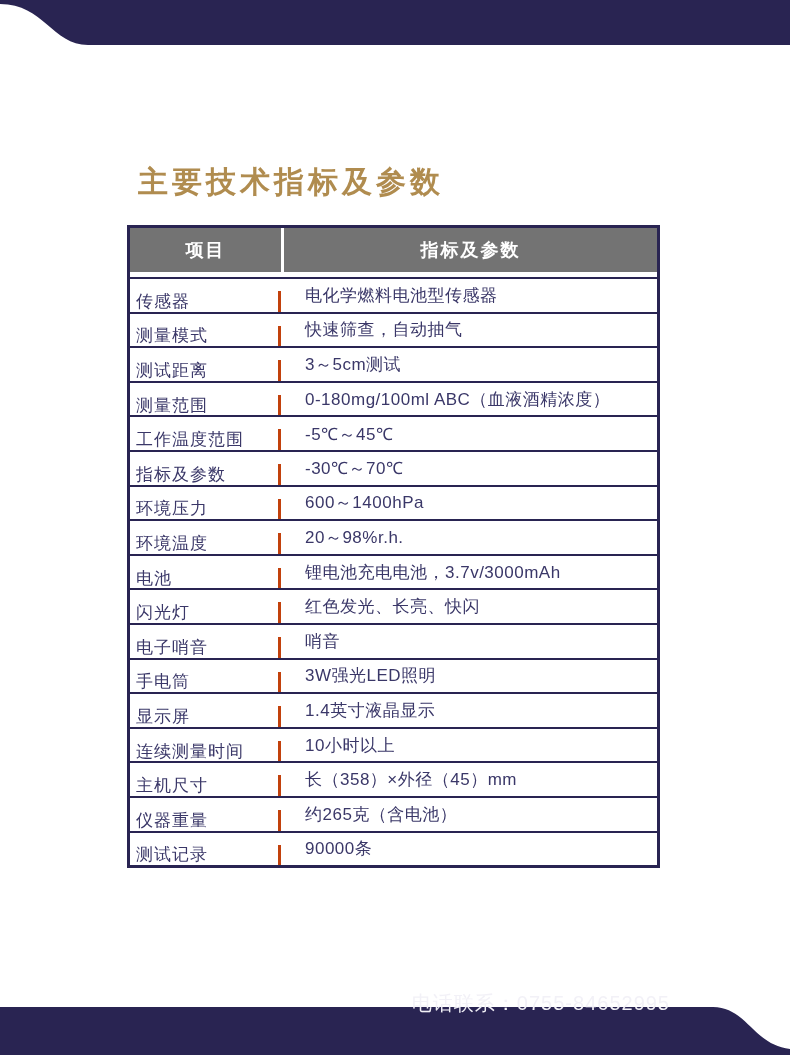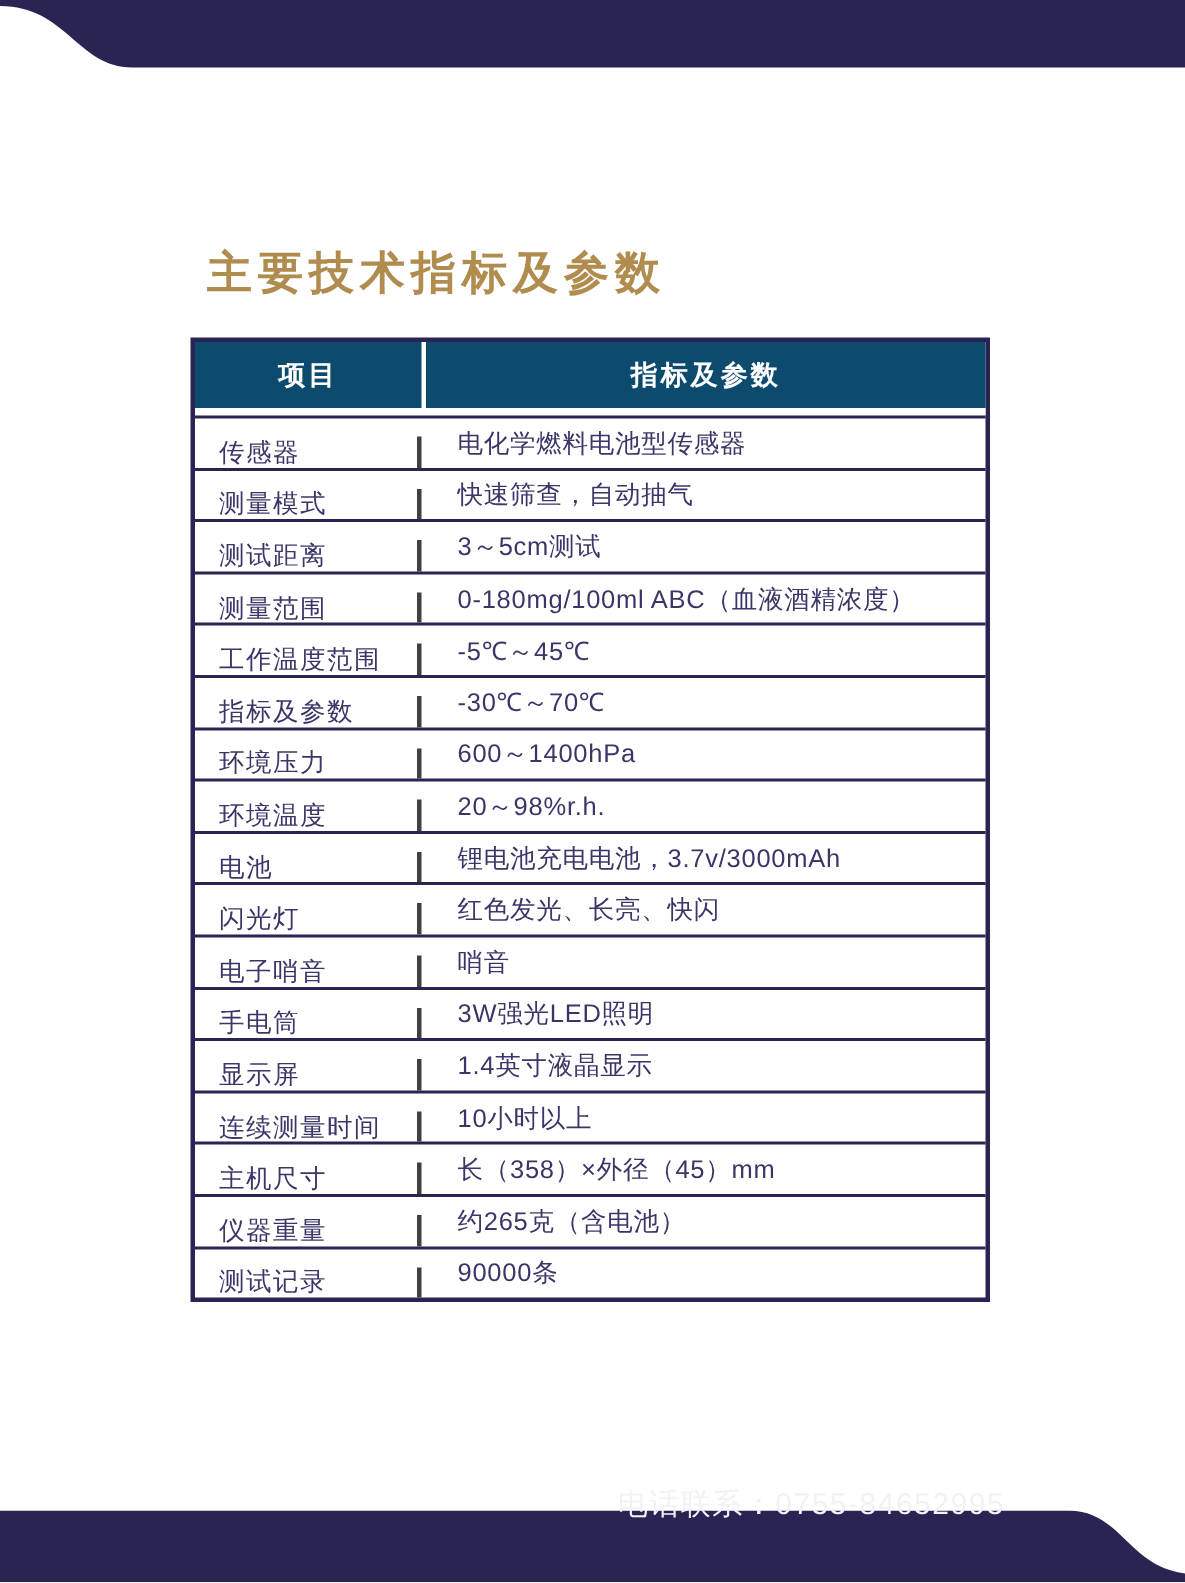--- a/index.html
+++ b/index.html
@@ -53,21 +53,21 @@
     left: 127px;
     top: 225px;
     width: 533px;
     border: 3px solid #292452;
     box-sizing: border-box;
     background: #ffffff;
   }
   .spec-head {
     display: flex;
     height: 44px;
-    background: #0c4a6e;
+    background: #737373;
     color: #ffffff;
     font-weight: bold;
     font-size: 18px;
   }
   .spec-head .h-item {
     width: 151px;
     display: flex;
     align-items: center;
     justify-content: center;
     letter-spacing: 2px;
@@ -88,24 +88,24 @@
   .spec-row {
     display: flex;
     border-top: 2px solid #292452;
     height: 32.6px;
     color: #3a3768;
     font-size: 17px;
   }
   .spec-row .c-item {
     width: 151px;
     box-sizing: border-box;
-    border-right: 3px solid #404040;
-    display: flex;
-    align-items: center;
-    padding-left: 16px;
+    border-right: 3px solid #c2410c;
+    display: flex;
+    align-items: center;
+    padding-left: 6px;
     letter-spacing: 1px;
     margin-top: 12px;
   }
   .spec-row .c-value {
     flex: 1;
     display: flex;
     align-items: center;
     padding-left: 24px;
     letter-spacing: 0.5px;
   }

